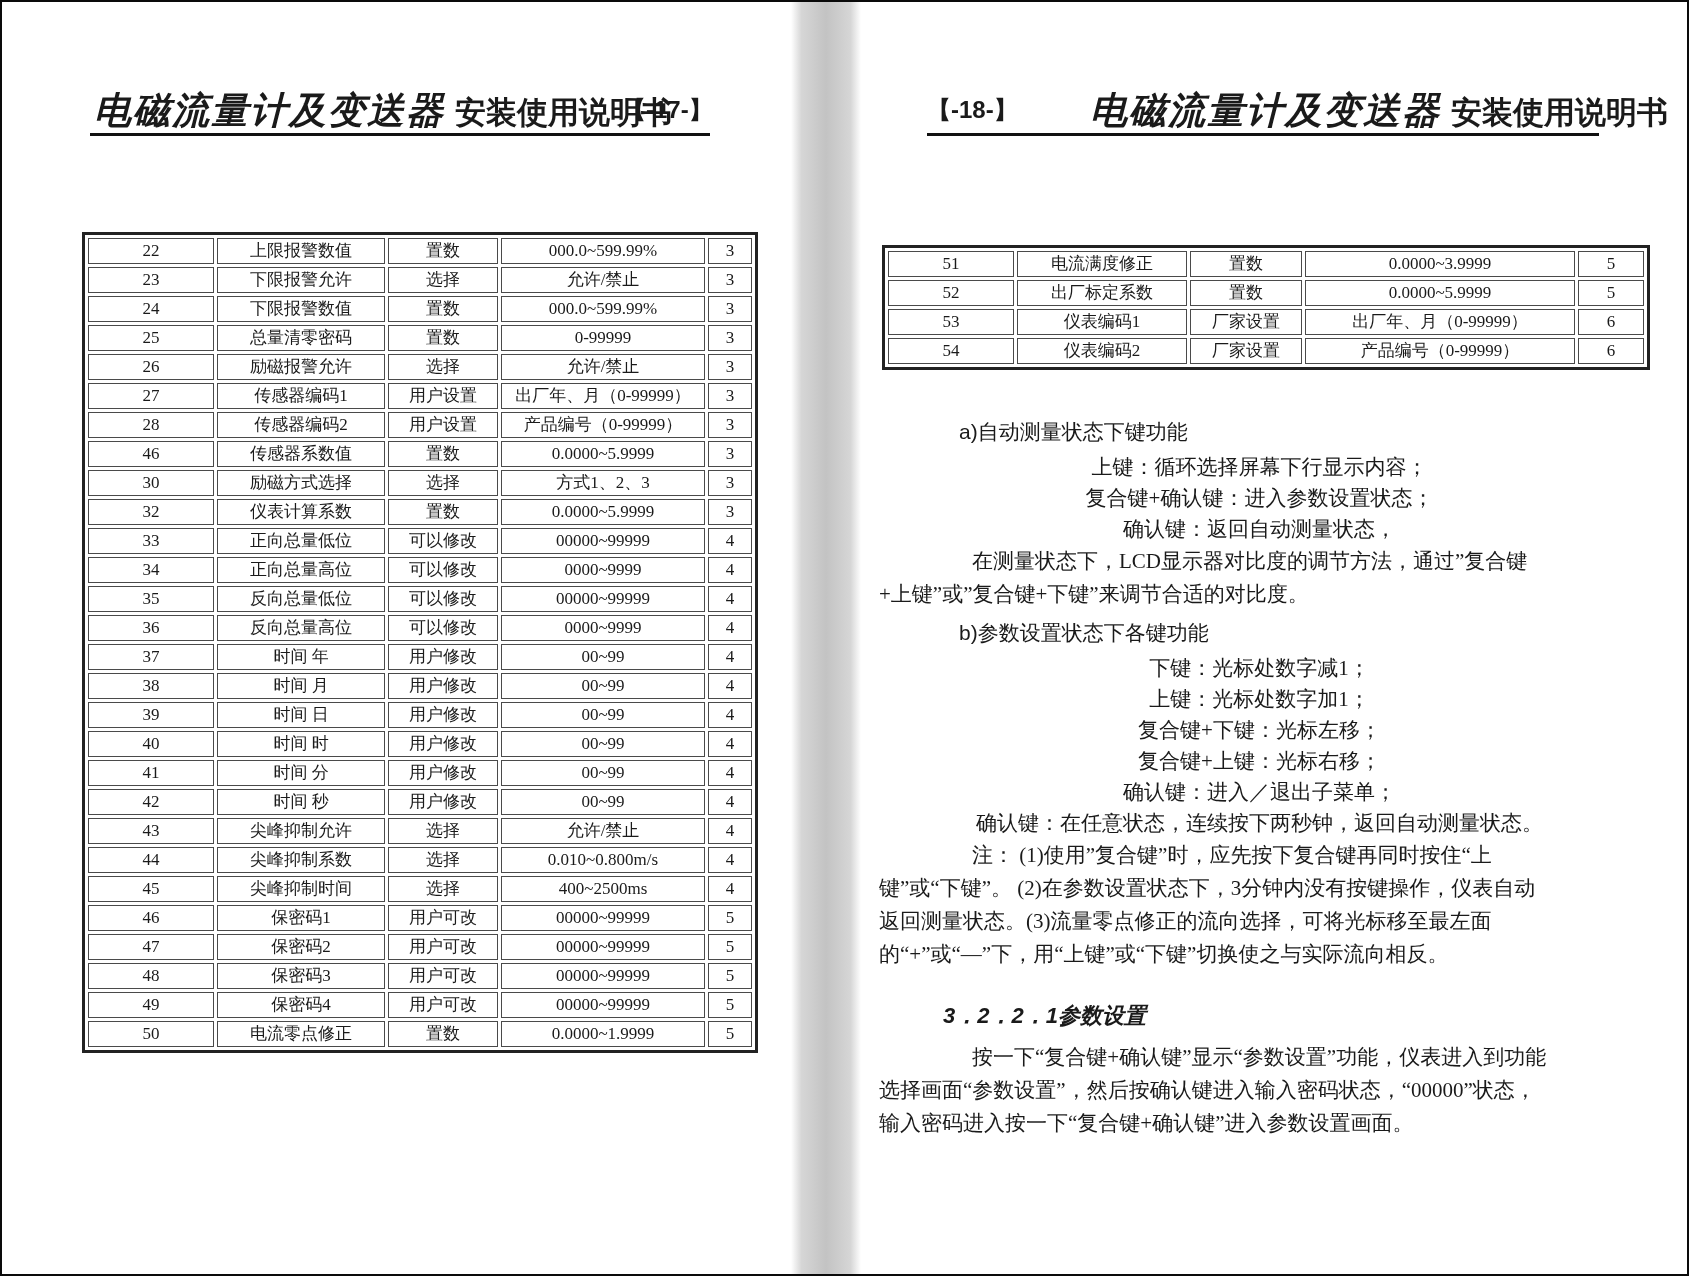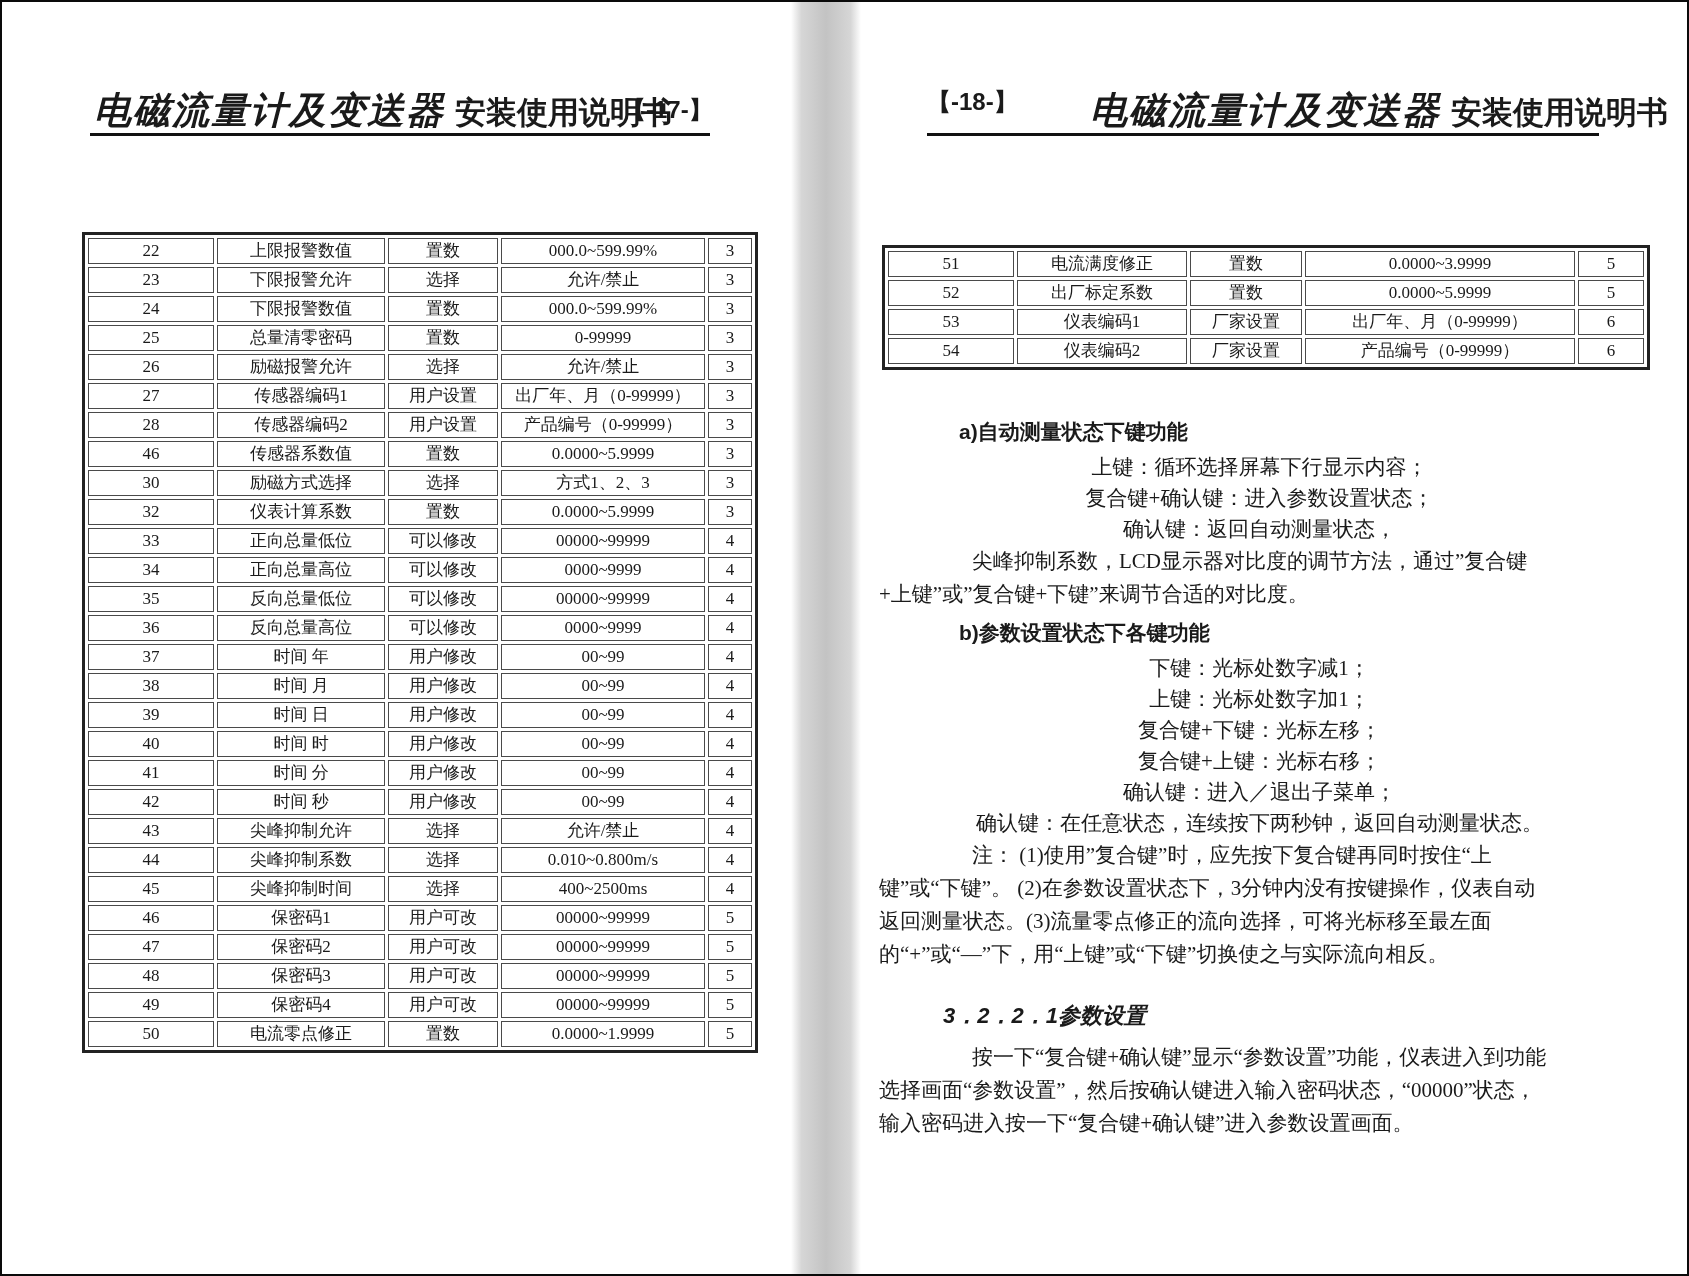--- a/index.html
+++ b/index.html
@@ -58,21 +58,21 @@
   #table-right td:nth-child(5){width:58px;}
 
   
   .content {
     position:absolute; left:877px; top:408px; width:668px;
     font-size:21px;
   }
   .content p { margin:0; }
   .content p.heading {
     font-family:"Liberation Sans","DejaVu Sans",sans-serif;
-    font-weight:bold; line-height:32px;
+    font-weight:normal; line-height:32px;
     margin:6px 0 4px 80px;
   }
   .content p.key { margin-left:93px; line-height:31px;text-align:center; }
   .content p.para { text-indent:93px; line-height:33px; }
   .content p.heading2 {
     font-family:"Liberation Sans","DejaVu Sans",sans-serif;
     font-weight:bold; font-size:22px;
     margin:30px 0 10px 64px; line-height:30px;font-style:italic;
   }
 </style>
@@ -286,21 +286,21 @@
             <td>电流零点修正</td>
             <td>置数</td>
             <td>0.0000~1.9999</td>
             <td>5</td>
           </tr>
         </tbody>
       </table>
   </div>
 
   <div>
-    <div class="page-marker" style="left:925px; top:84px;">【-18-】</div>
+    <div class="page-marker" style="left:925px; top:92px;">【-18-】</div>
     <div class="title-block" style="left:1088px; top:84px;">
       <span class="title-main">电磁流量计及变送器</span><span class="title-sub">安装使用说明书</span>
     </div>
     <div class="rule" style="left:925px; top:131px; width:672px;"></div>
 
     <table id="table-right" class="param-table">
         <tbody>
           <tr>
             <td>51</td>
             <td>电流满度修正</td>
@@ -330,21 +330,21 @@
             <td>6</td>
           </tr>
         </tbody>
       </table>
 
     <div class="content">
         <p class="heading">a)自动测量状态下键功能</p>
         <p class="key">上键：循环选择屏幕下行显示内容；</p>
         <p class="key">复合键+确认键：进入参数设置状态；</p>
         <p class="key">确认键：返回自动测量状态，</p>
-        <p class="para">尖峰抑制系数，LCD显示器对比度的调节方法，通过”复合键+上键”或”复合键+下键”来调节合适的对比度。</p>
+        <p class="para">在测量状态下，LCD显示器对比度的调节方法，通过”复合键+上键”或”复合键+下键”来调节合适的对比度。</p>
         <p class="heading">b)参数设置状态下各键功能</p>
         <p class="key">下键：光标处数字减1；</p>
         <p class="key">上键：光标处数字加1；</p>
         <p class="key">复合键+下键：光标左移；</p>
         <p class="key">复合键+上键：光标右移；</p>
         <p class="key">确认键：进入／退出子菜单；</p>
         <p class="key">确认键：在任意状态，连续按下两秒钟，返回自动测量状态。</p>
         <p class="para">注： (1)使用”复合键”时，应先按下复合键再同时按住“上键”或“下键”。 (2)在参数设置状态下，3分钟内没有按键操作，仪表自动返回测量状态。(3)流量零点修正的流向选择，可将光标移至最左面的“+”或“—”下，用“上键”或“下键”切换使之与实际流向相反。</p>
         <p class="heading2">3．2．2．1参数设置</p>
         <p class="para">按一下“复合键+确认键”显示“参数设置”功能，仪表进入到功能选择画面“参数设置”，然后按确认键进入输入密码状态，“00000”状态，输入密码进入按一下“复合键+确认键”进入参数设置画面。</p>

